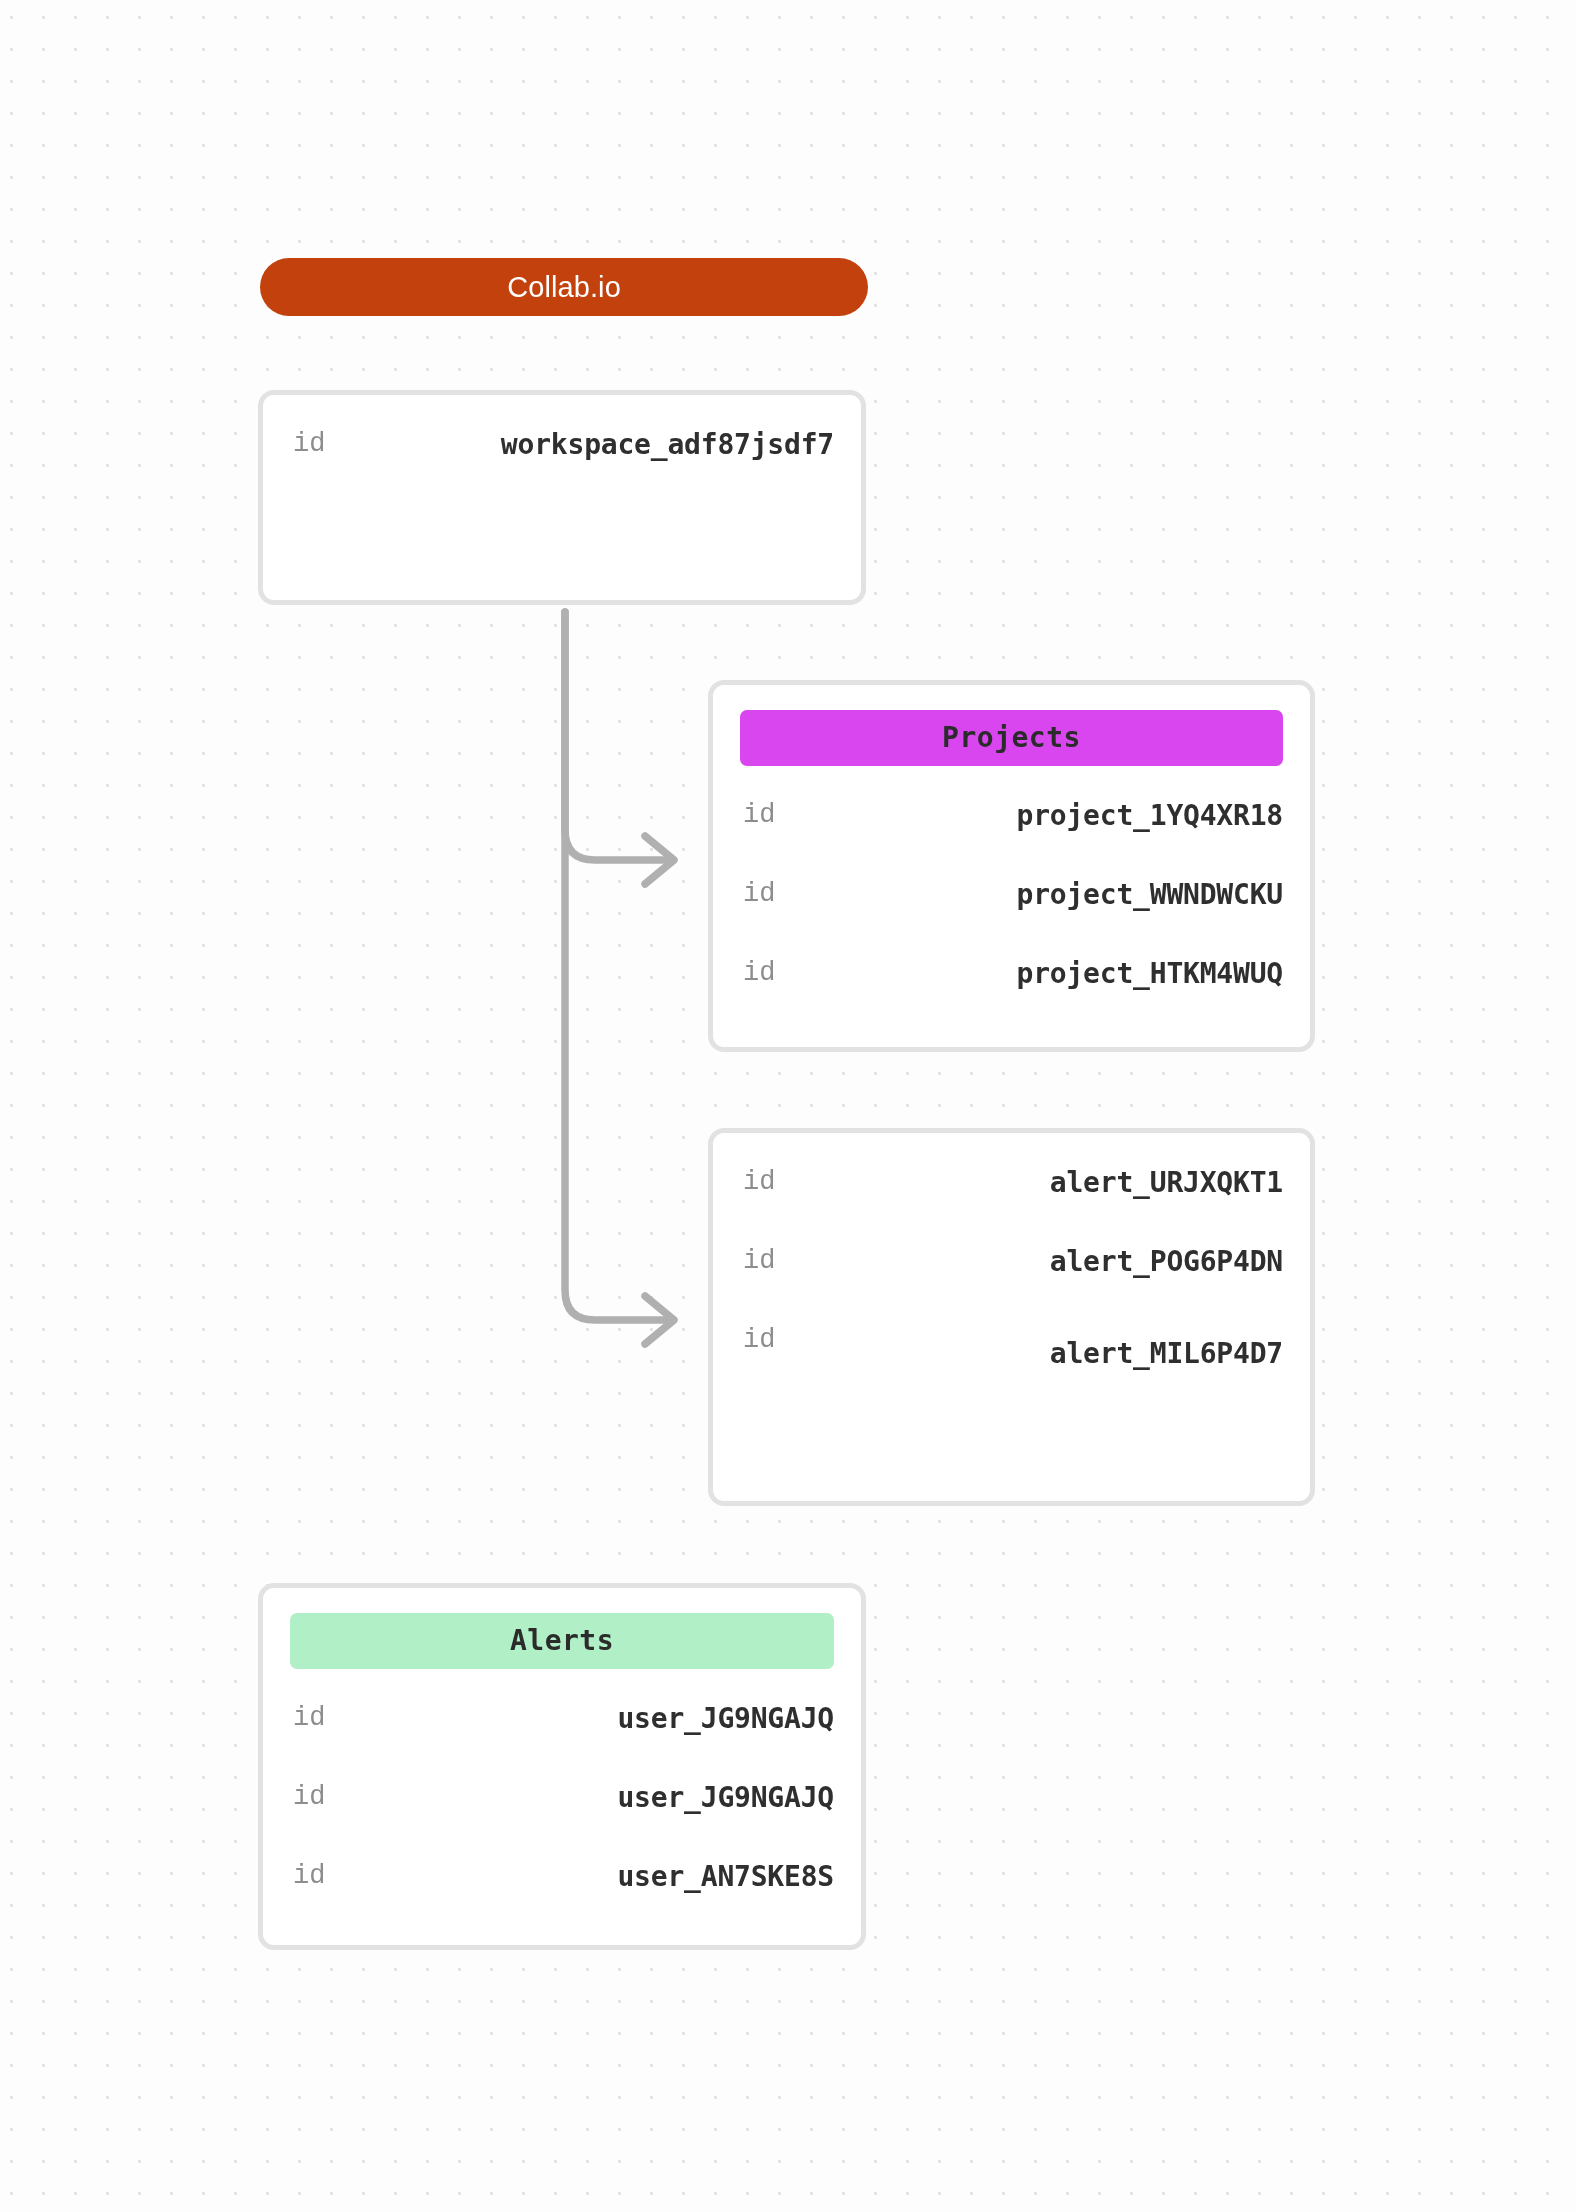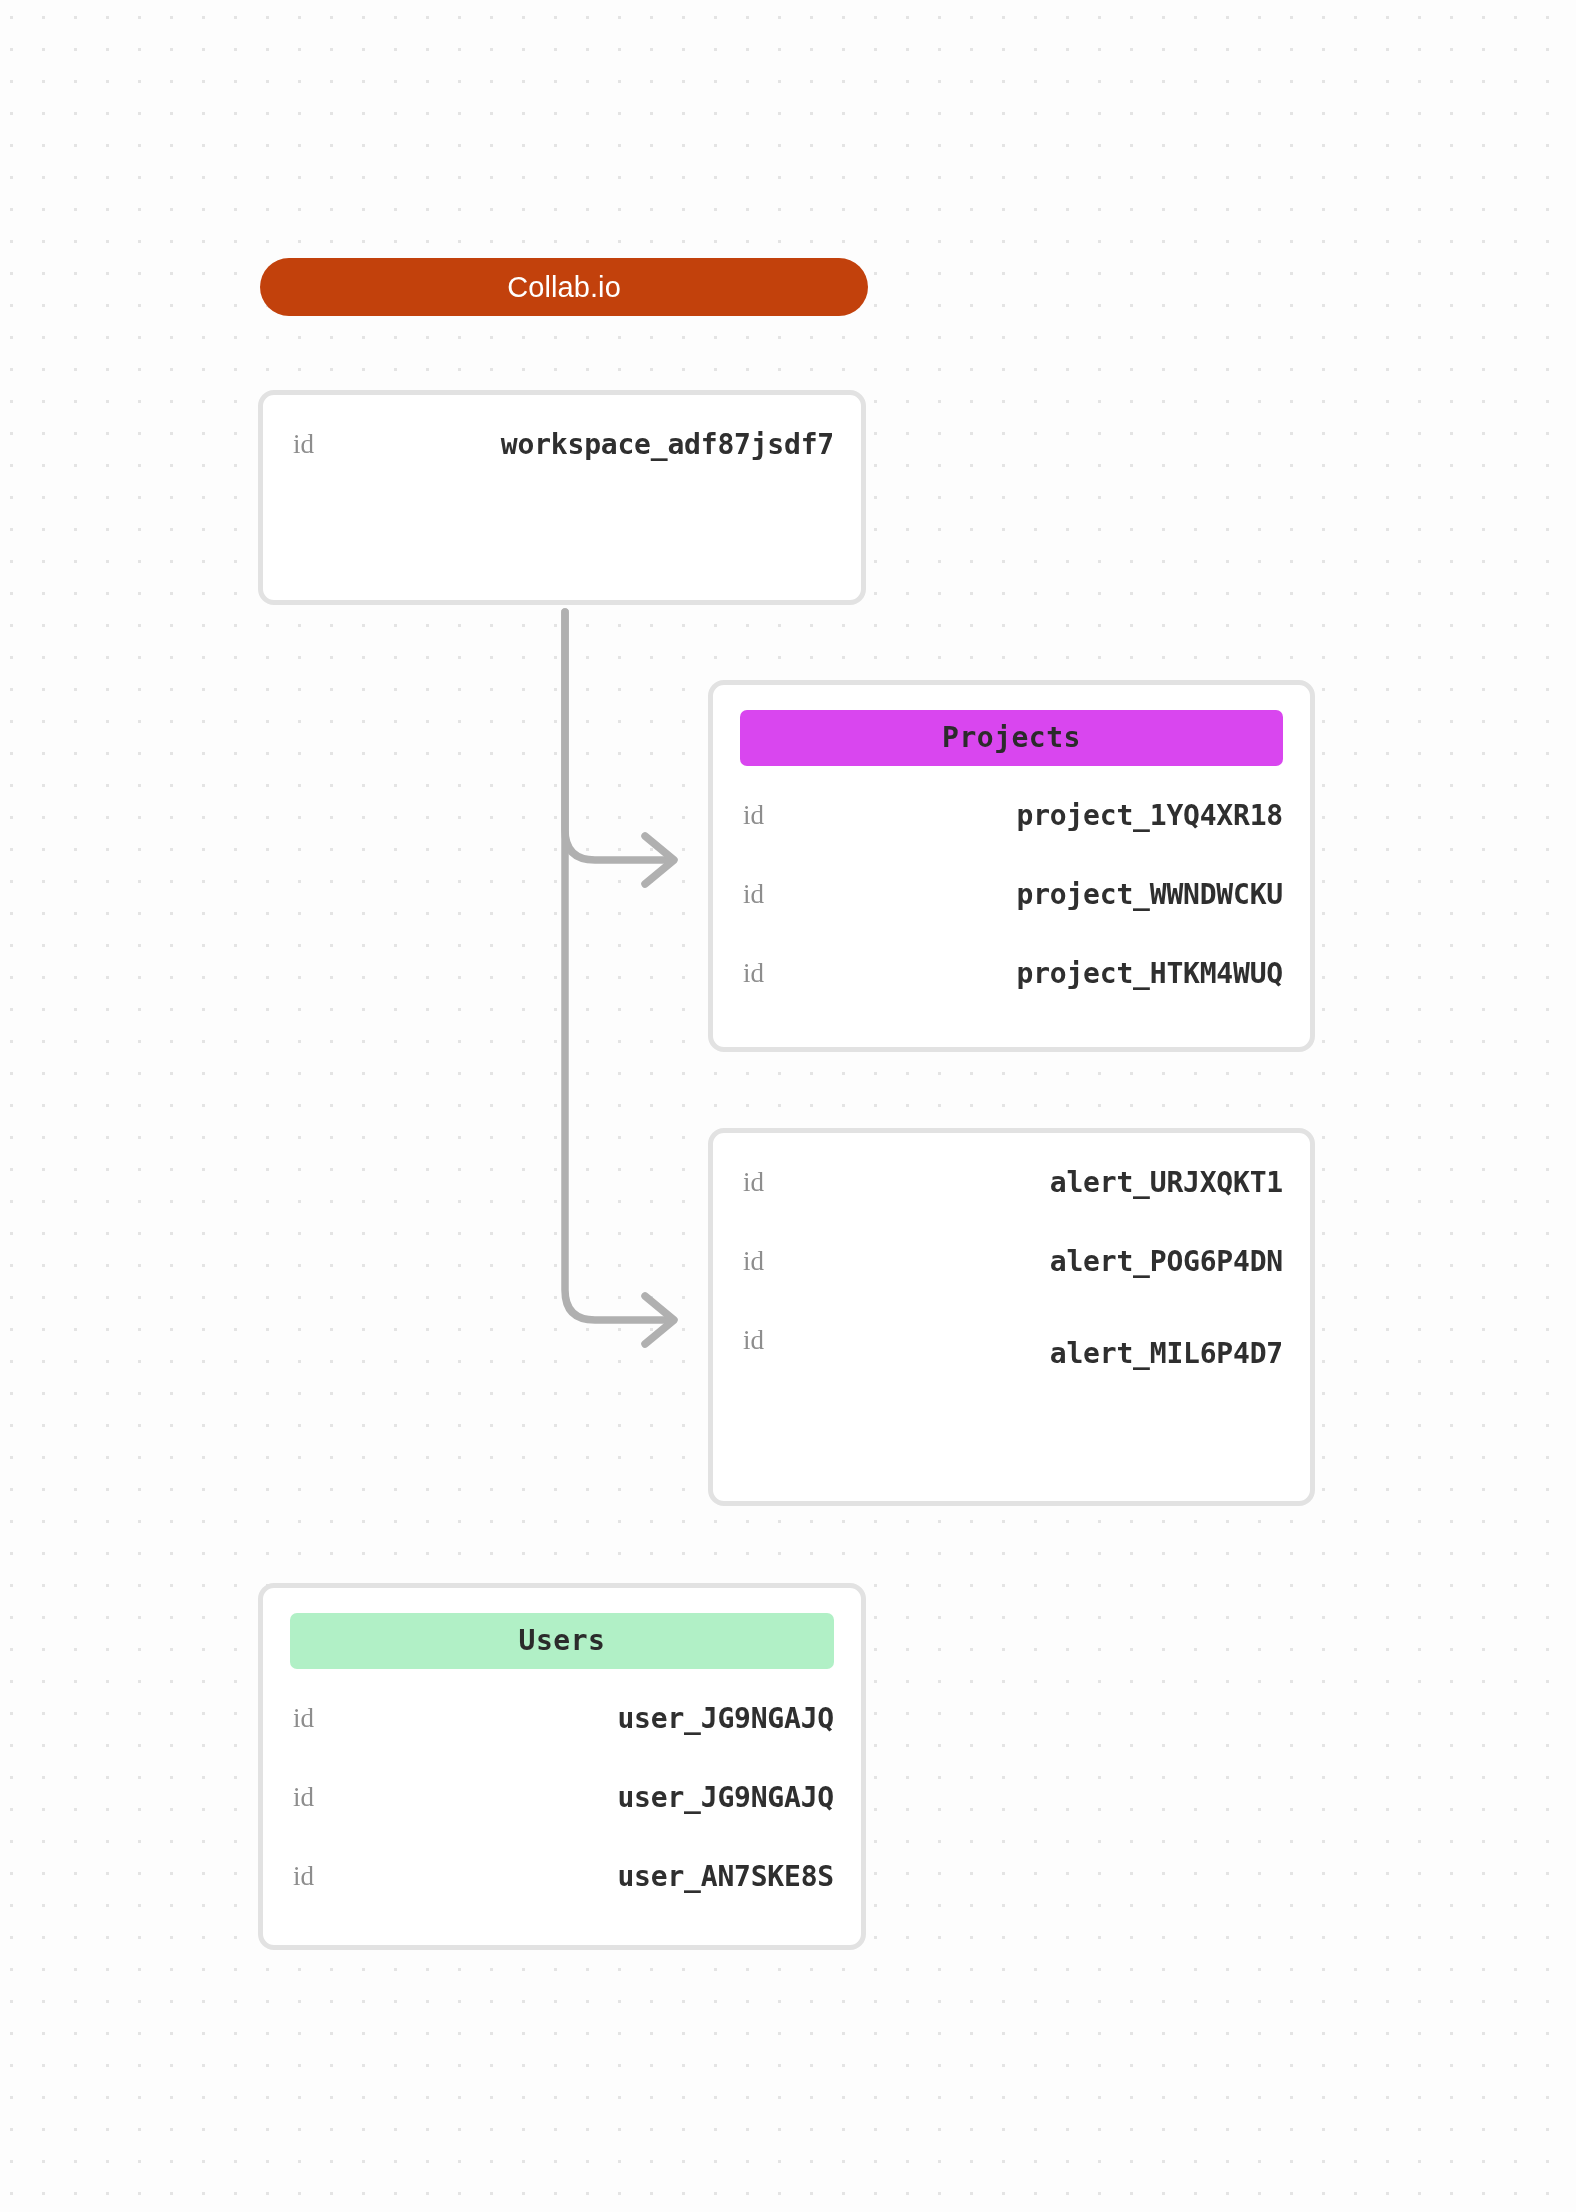--- a/index.html
+++ b/index.html
@@ -87,21 +87,21 @@
     margin: 0 27px;
     padding-top: 10px;
   }
   .entity-row {
     height: 79px;
     display: flex;
     align-items: center;
     justify-content: space-between;
   }
   .row-key {
-    font-family: Liberation Serif, serif;
+    font-family: Liberation Mono, monospace;
     font-size: 27px;
     color: #8d8d8d;
     line-height: 1;
     padding-left: 3px;
   }
   .row-value {
     font-family: "DejaVu Sans Mono", monospace;
     font-size: 28px;
     font-weight: 700;
     color: #2f2f2f;
@@ -181,21 +181,21 @@
       </div>
       <div class="entity-row row-nudge">
         <span class="row-key">id</span>
         <span class="row-value">alert_MIL6P4D7</span>
       </div>
     </div>
   </div>
 
   <div class="entity" id="entity-users">
     <div class="entity-header" style="background-color: rgb(177, 240, 198);">
-      <span class="entity-header-label">Users</span>
+      <span class="entity-header-label">Alerts</span>
     </div>
     <div class="entity-rows">
       <div class="entity-row">
         <span class="row-key">id</span>
         <span class="row-value">user_JG9NGAJQ</span>
       </div>
       <div class="entity-row">
         <span class="row-key">id</span>
         <span class="row-value">user_JG9NGAJQ</span>
       </div>

